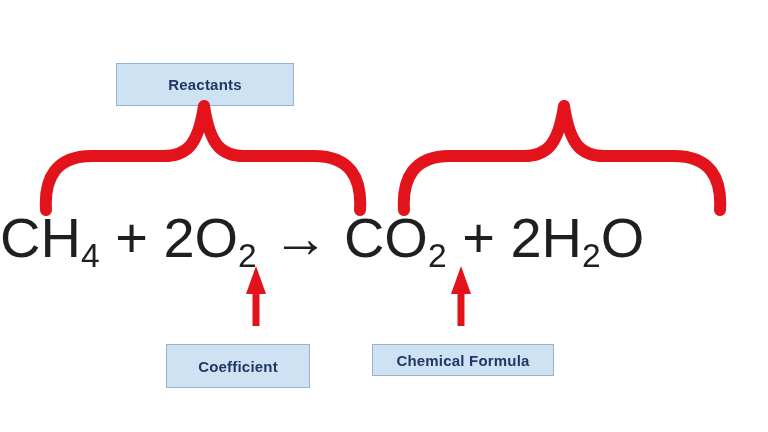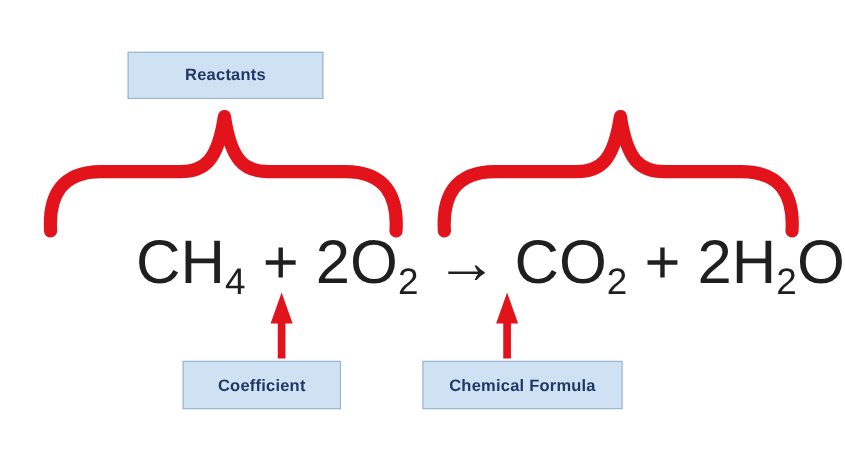--- a/index.html
+++ b/index.html
@@ -20,32 +20,33 @@
     background: #cfe2f3;
     border: 1px solid #97b2cc;
     display: flex;
     align-items: center;
     justify-content: center;
     font-weight: bold;
     font-size: 15px;
     color: #1f3864;
     letter-spacing: 0.2px;
     box-sizing: border-box;
+    margin-top: 16px;
   }
   .box-reactants   { left: 116px; top: 47px;  width: 178px; height: 43px; }
   .box-products    { left: 476px; top: 47px;  width: 178px; height: 43px; }
   .box-coefficient { left: 166px; top: 328px; width: 144px; height: 44px; }
-  .box-chemformula { left: 384px; top: 328px; width: 182px; height: 44px; }
+  .box-chemformula { left: 372px; top: 328px; width: 182px; height: 32px; }
 
   .equation {
     position: absolute;
     left: 0;
     top: 210px;
     width: 768px;
-    text-align: right;
+    text-align: left;
     font-size: 56px;
     line-height: 1;
     color: #1f1f1f;
     white-space: nowrap;
   }
   .equation sub {
     font-size: 0.6em;
     vertical-align: -0.3em;
   }
   .overlay {

